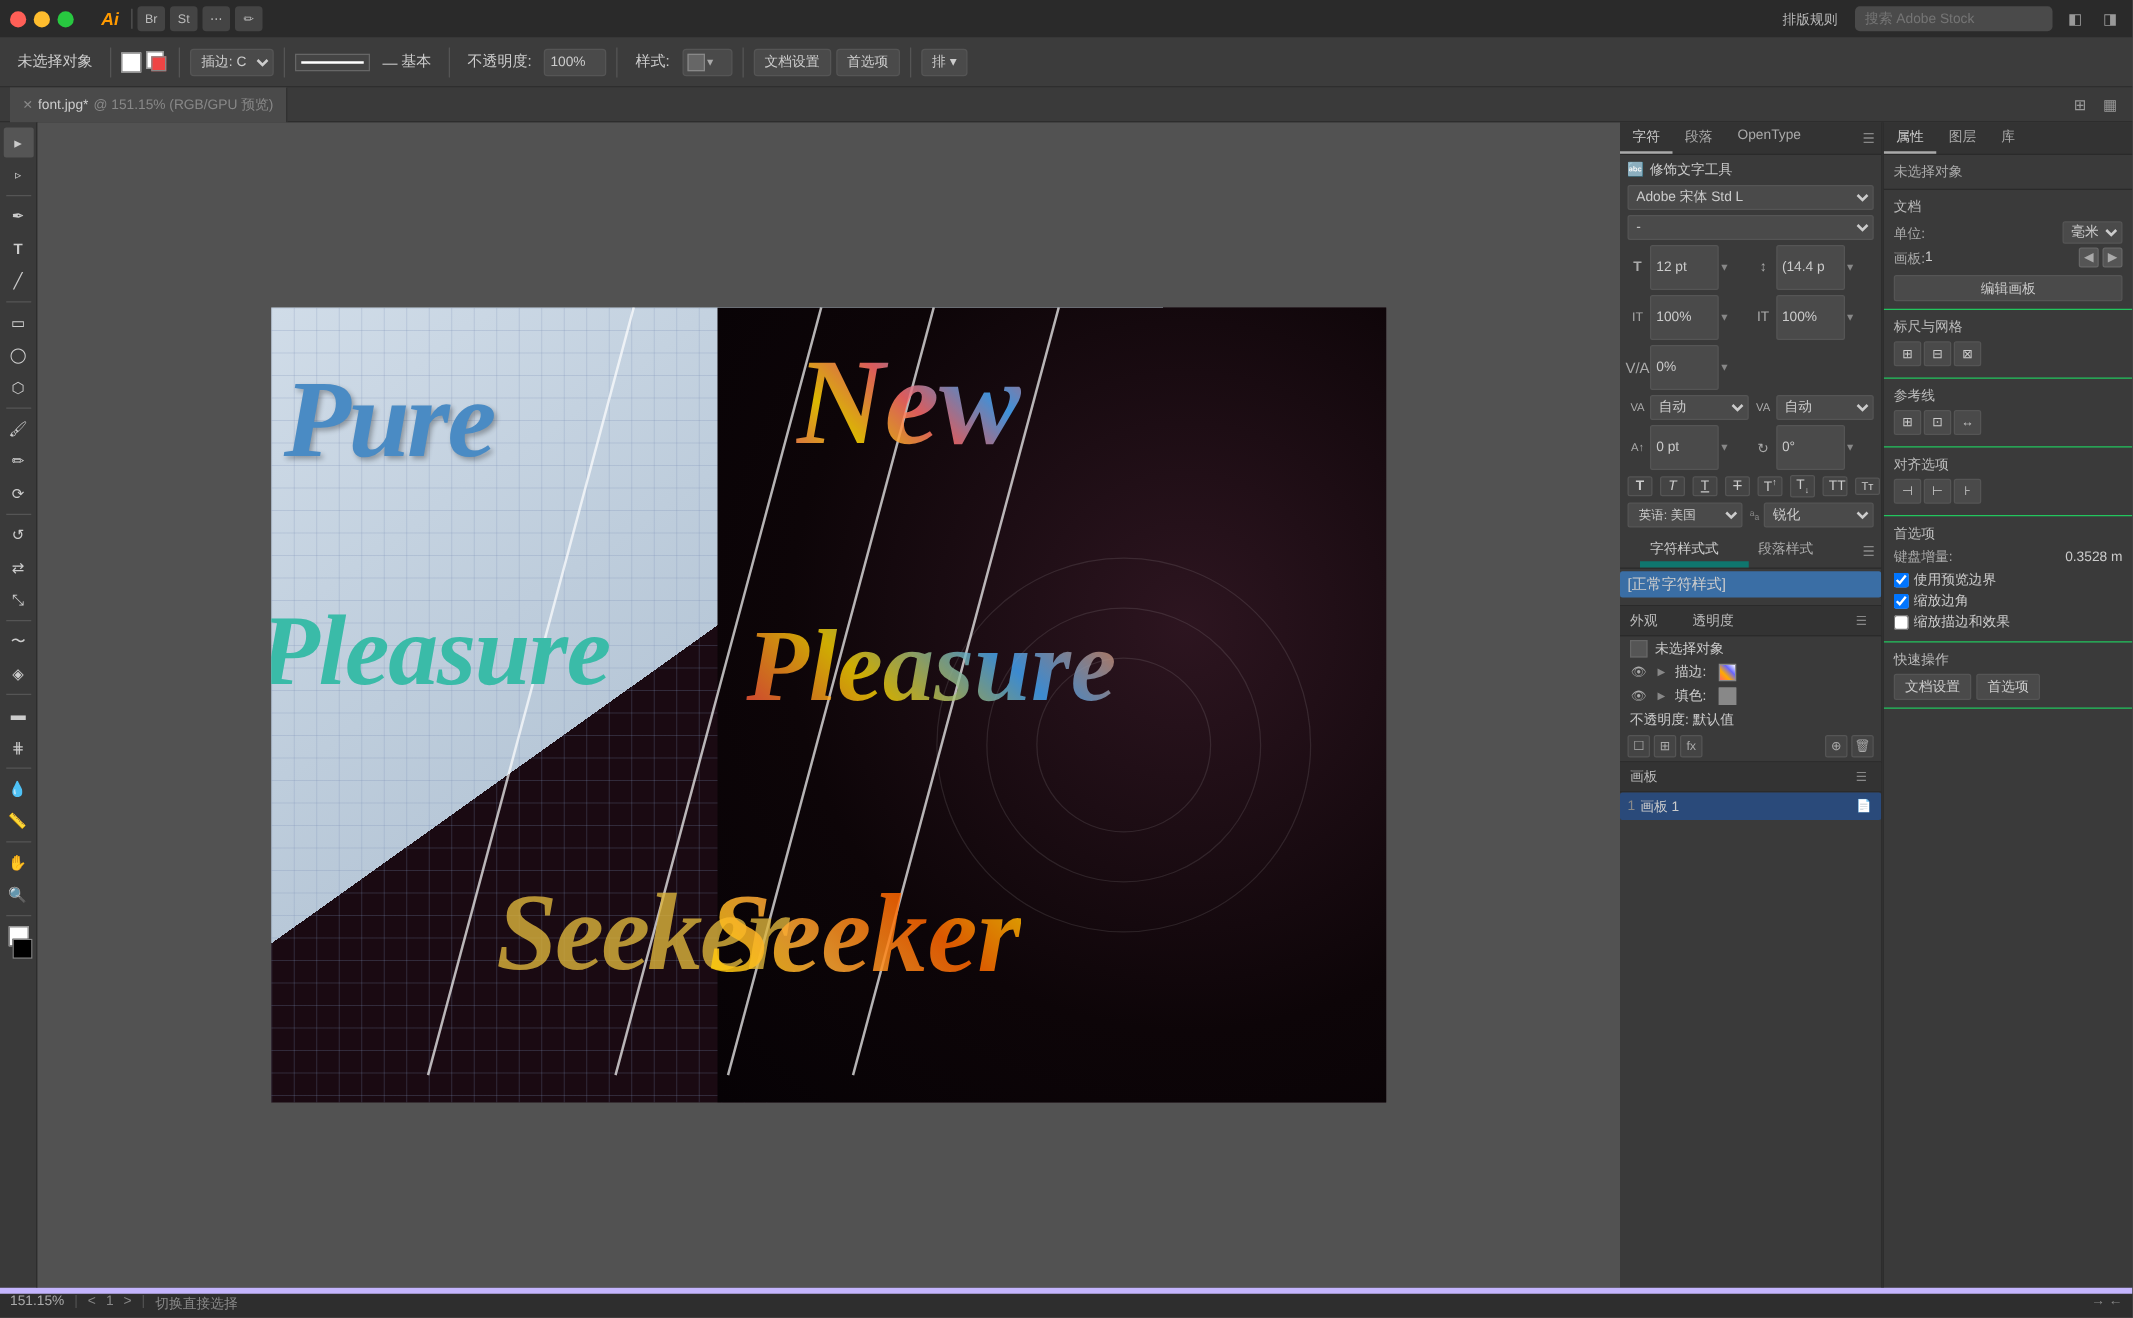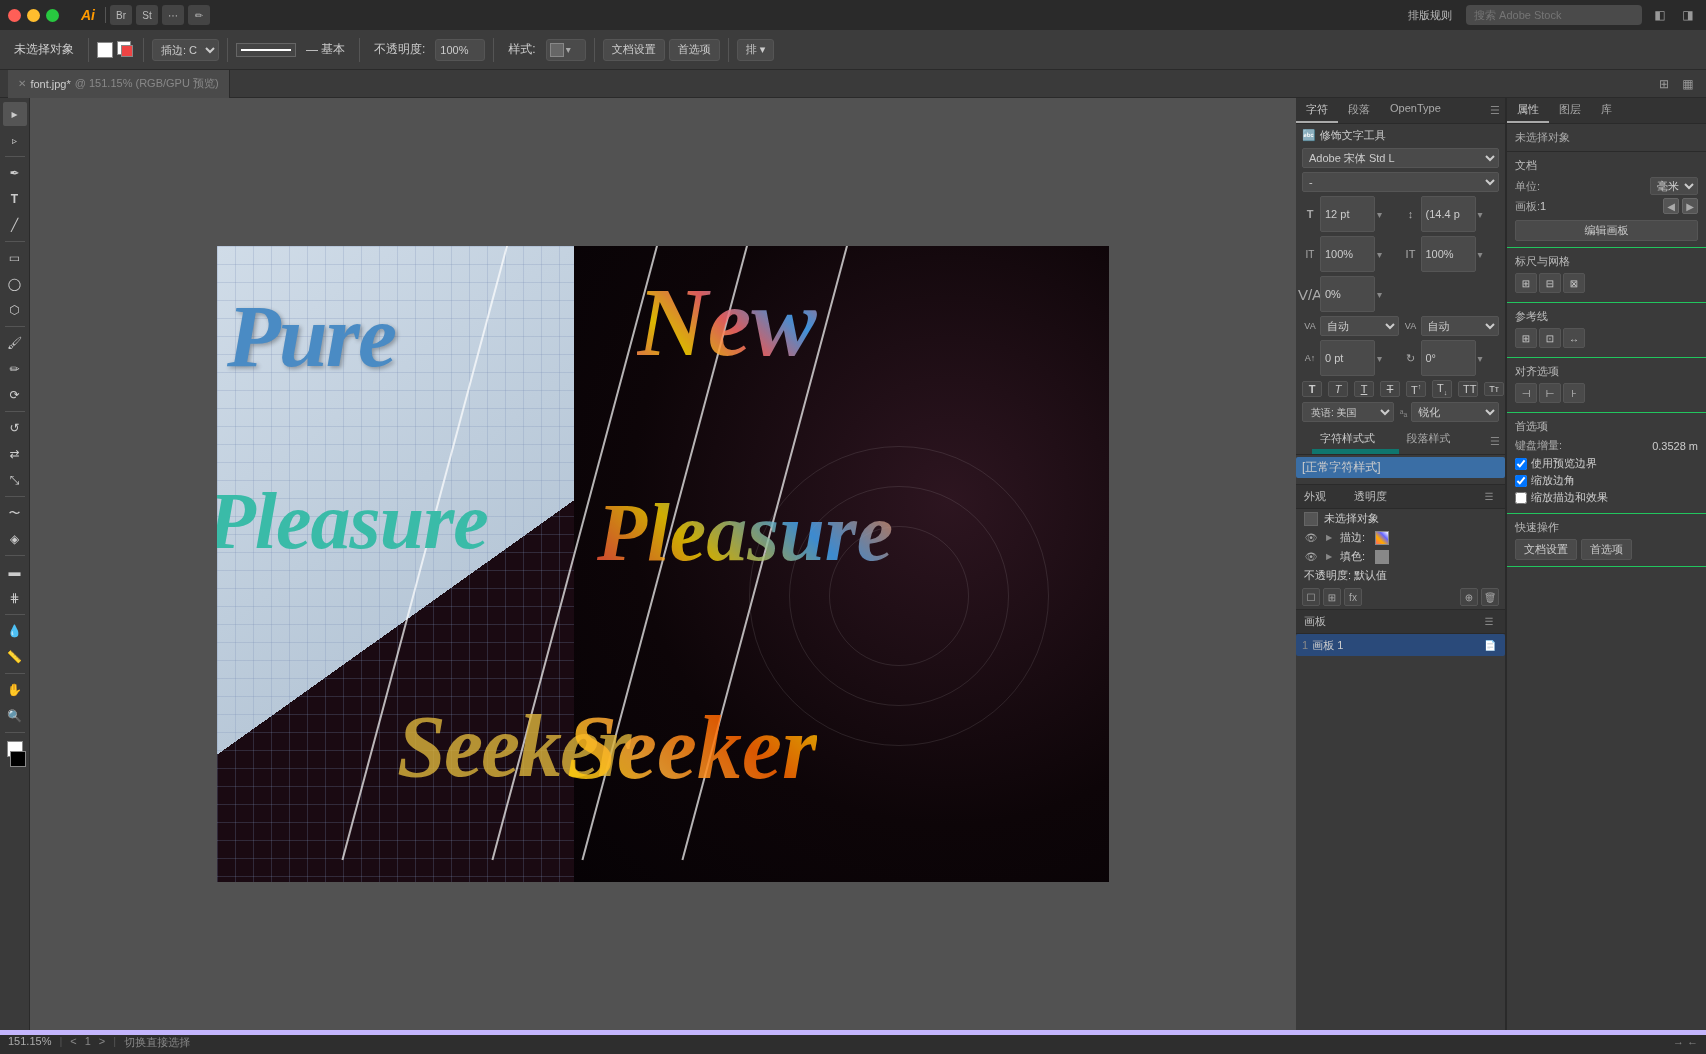--- a/index.html
+++ b/index.html
@@ -10,21 +10,21 @@
     .traffic-light { width: 13px; height: 13px; border-radius: 50%; }
     .tl-red { background: #ff5f57; }
     .tl-yellow { background: #ffbd2e; }
     .tl-green { background: #28c840; }
     #titlebar-app-icons { display: flex; align-items: center; gap: 4px; margin-left: 10px; }
     .app-icon-btn { width: 26px; height: 20px; display: flex; align-items: center; justify-content: center; color: #ccc; font-size: 11px; font-style: italic; font-weight: bold; }
     .app-icon-sep { width: 1px; height: 16px; background: #555; }
     .app-icon-small { width: 22px; height: 20px; display: flex; align-items: center; justify-content: center; background: #444; border-radius: 3px; font-size: 10px; color: #bbb; }
     #titlebar-right { margin-left: auto; display: flex; align-items: center; gap: 8px; font-size: 11px; color: #bbb; }
     .titlebar-menu { padding: 0 6px; }
-    .titlebar-search { background: #4a4a4a; border: none; border-radius: 4px; padding: 2px 8px; color: #ccc; font-size: 11px; width: 176px; height: 20px; }
+    .titlebar-search { background: #4a4a4a; border: none; border-radius: 4px; padding: 2px 8px; color: #ccc; font-size: 11px; width: 158px; height: 20px; }
 
     
     #toolbar { height: 40px; background: #3c3c3c; border-bottom: 1px solid #2a2a2a; display: flex; align-items: center; padding: 0 8px; gap: 4px; }
     .toolbar-item { padding: 2px 6px; font-size: 12px; color: #ccc; white-space: nowrap; display: flex; align-items: center; gap: 3px; }
     .toolbar-select { background: #4a4a4a; border: 1px solid #555; border-radius: 3px; color: #ccc; font-size: 11px; padding: 2px 4px; height: 22px; }
     .toolbar-sep { width: 1px; height: 24px; background: #555; margin: 0 4px; }
     .toolbar-btn { background: #4a4a4a; border: 1px solid #555; border-radius: 3px; padding: 2px 8px; color: #ccc; font-size: 11px; cursor: pointer; height: 22px; display: flex; align-items: center; }
     .stroke-preview { width: 60px; height: 14px; border: 1px solid #666; background: #444; display: flex; align-items: center; justify-content: center; }
     .stroke-line { width: 50px; height: 2px; background: #fff; }
     .color-box { width: 16px; height: 16px; border: 1px solid #888; }
@@ -307,21 +307,21 @@
       </div>
       <div class="half">
         <span class="panel-icon">IT</span>
         <input class="panel-input panel-input-sm" value="100%" type="text" style="">
         <span style="font-size:10px;color:#888;">▾</span>
       </div>
     </div>
 
     <div class="two-col">
       <div class="half">
-        <span class="panel-icon" style="font-size:15px;">V/A</span>
+        <span class="panel-icon" style="font-size:12px;">V/A</span>
         <input class="panel-input panel-input-sm" value="0%" type="text" style="">
         <span style="font-size:10px;color:#888;">▾</span>
       </div>
     </div>
 
     <div class="two-col">
       <div class="half">
         <span class="panel-icon" style="font-size:9px;">VA</span>
         <select class="panel-select">
           <option>自动</option>

